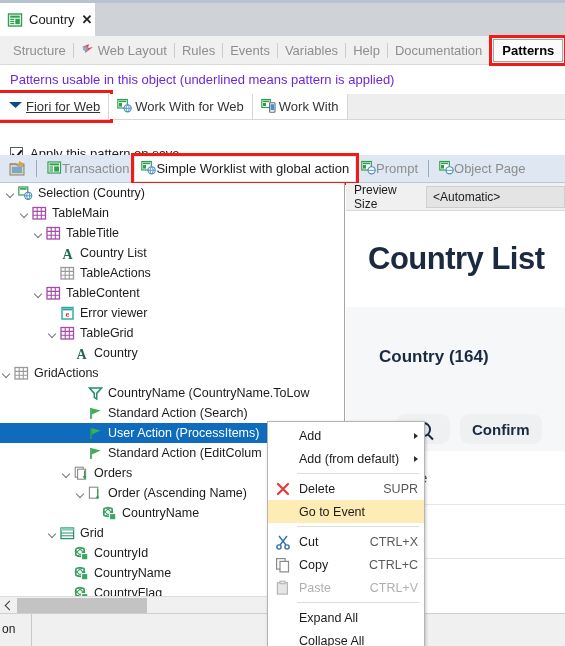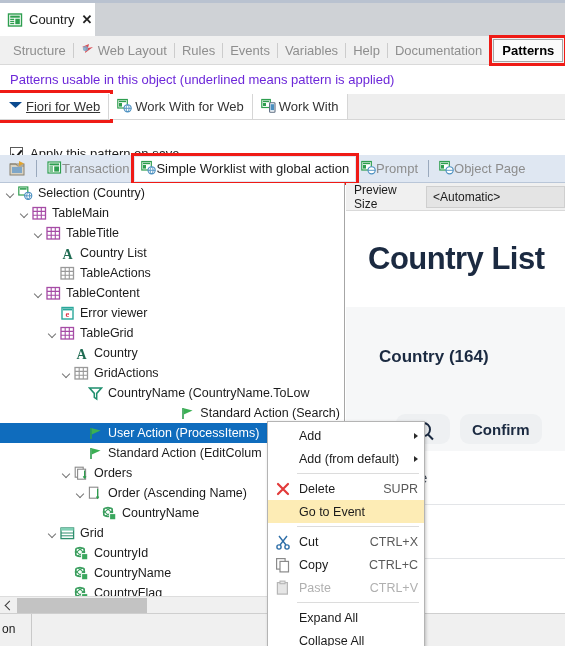--- a/index.html
+++ b/index.html
@@ -396,36 +396,36 @@
         </svg></span>
       <span class="lbl">TableGrid</span>
     </div>
     <div class="tnode" style="padding-left: 60px;">
       <span class="exp"></span>
       <span class="ic"><svg width="15" height="15" viewBox="0 0 15 15">
           <text x="7.5" y="12.6" font-family="Liberation Serif, serif" font-size="14" font-weight="bold" fill="#1f6b52" text-anchor="middle">A</text>
         </svg></span>
       <span class="lbl">Country</span>
     </div>
-    <div class="tnode" style="padding-left: 60px;">
+    <div class="tnode" style="">
       <span class="exp has"></span>
       <span class="ic"><svg width="15" height="15" viewBox="0 0 15 15">
           <rect x="1" y="1.5" width="12.5" height="11.5" fill="#ffffff" stroke="#9a9a9a" stroke-width="1.3"></rect>
           <path d="M5.2 1.5 V13 M9.3 1.5 V13 M1 5.4 H13.5 M1 9.2 H13.5" stroke="#9a9a9a" stroke-width="1.1"></path>
         </svg></span>
       <span class="lbl">GridActions</span>
     </div>
     <div class="tnode" style="padding-left: 74px;">
       <span class="exp"></span>
       <span class="ic"><svg width="15" height="15" viewBox="0 0 15 15">
           <path d="M1.5 2 H13.5 L8.7 7.4 V13 L6.3 11.4 V7.4 Z" fill="none" stroke="#1f8f6e" stroke-width="1.5"></path>
         </svg></span>
       <span class="lbl">CountryName (CountryName.ToLow</span>
     </div>
-    <div class="tnode" style="padding-left: 74px; justify-content: flex-end;">
+    <div class="tnode" style="padding-left: 74px;">
       <span class="exp"></span>
       <span class="ic"><svg width="15" height="15" viewBox="0 0 15 15">
           <path d="M3 2 V13" stroke="#2e9e4f" stroke-width="1.6"></path>
           <path d="M3.8 2.2 L12.6 4.6 L3.8 8.4 Z" fill="#3bb054"></path>
         </svg></span>
       <span class="lbl">Standard Action (Search)</span>
     </div>
     <div class="tnode selected" style="padding-left: 74px;">
       <span class="exp"></span>
       <span class="ic"><svg width="15" height="15" viewBox="0 0 15 15">

